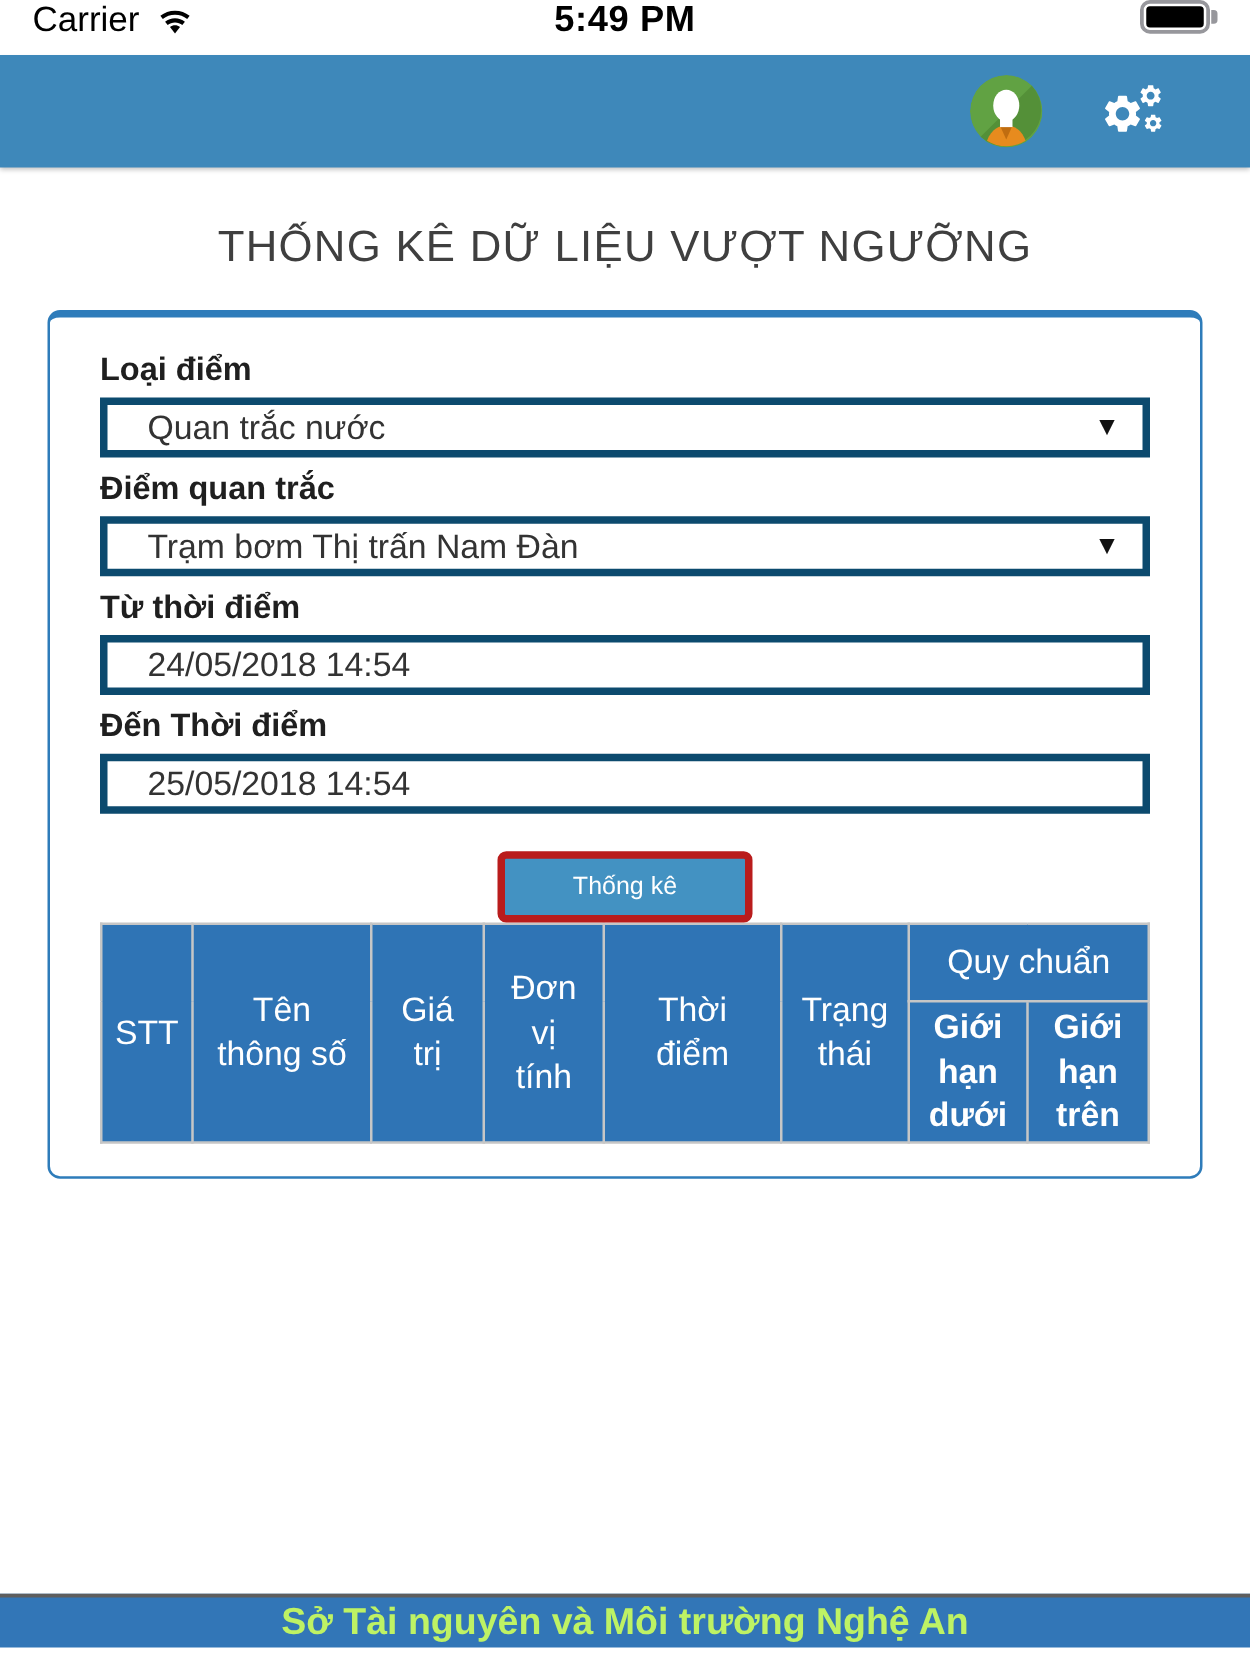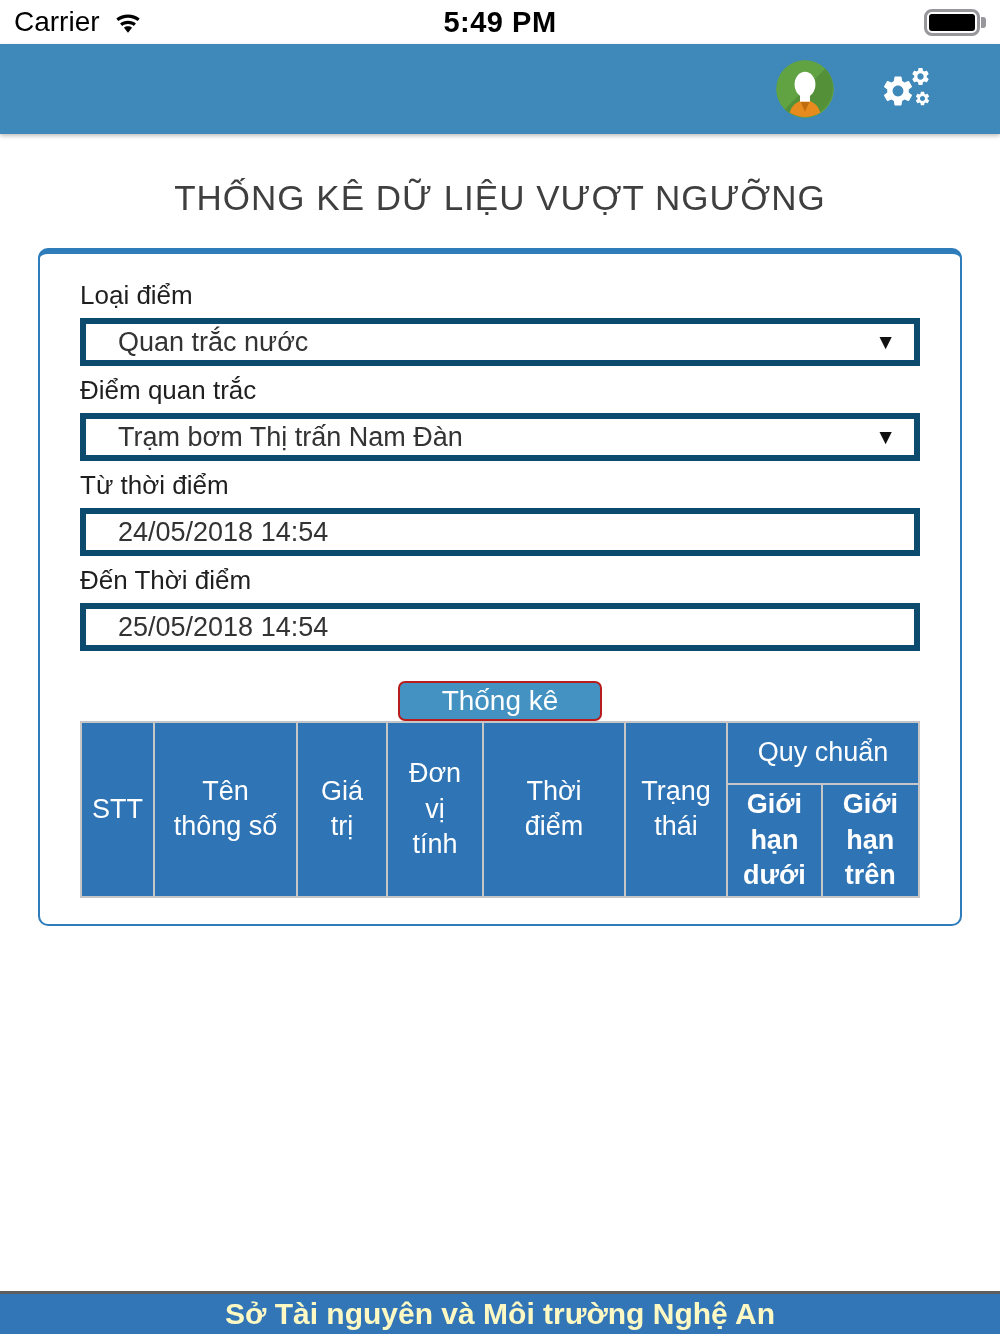--- a/index.html
+++ b/index.html
@@ -7,22 +7,22 @@
   body {
     font-family:"Liberation Sans", sans-serif;
     background:#ffffff;
     position:relative;
     overflow:hidden;
   }
 
   
   .statusbar {
     height:44px; background:#ffffff;
-    display:flex; align-items:center;
-    padding:0 14px; font-size:28px; color:#000;
+    display:flex; align-items:flex-start;
+    padding:0 26px; font-size:28px; color:#000;
   }
   .sb-left { flex:1; display:flex; align-items:center; gap:12px; }
   .sb-center { flex:1; text-align:center; font-weight:700; font-size:29px; letter-spacing:.5px; }
   .sb-right { flex:1; display:flex; justify-content:flex-end; align-items:center; }
   .wifi-svg { width:32px; height:26px; margin-top:2px; }
   .battery-wrap { display:flex; align-items:center; }
   .battery { width:56px; height:27px; border:3px solid #97979c; border-radius:8px; padding:2px; }
   .battery-fill { width:100%; height:100%; background:#000; border-radius:3px; }
   .battery-nub { width:5px; height:11px; background:#97979c; border-radius:0 3px 3px 0; margin-left:1px; }
 
@@ -53,62 +53,62 @@
 
   
   .panel {
     margin:30px 38px 0;
     background:#fff;
     border:2px solid #2e7cba;
     border-top-width:6px;
     border-radius:10px;
     padding:26px 40px 26px;
   }
-  .form-label { font-size:26px; font-weight:400; color:#1f1f1f; margin-bottom:7px; }
+  .form-label { font-size:26px; font-weight:700; color:#1f1f1f; margin-bottom:7px; }
   .control {
     height:48px; border:6px solid #0c4a6e; background:#fff;
     display:flex; align-items:center;
     padding:0 50px 0 32px;
     font-size:27px; color:#333;
     position:relative; margin-bottom:9px;
     cursor:pointer;
   }
   .control .arrow { position:absolute; right:18px; top:50%; transform:translateY(-50%); font-size:21px; color:#111; }
 
   .btn-row { display:flex; justify-content:center; margin-top:30px; }
   .btn-primary {
-    width:204px; height:40px;
+    width:204px; height:57px;
     background:#4392c2; color:#fff;
-    font-size:28px; font-family:inherit;
-    border:2px solid #b91c1c; border-radius:7px;
+    font-size:20px; font-family:inherit;
+    border:6px solid #b91c1c; border-radius:7px;
     display:flex; align-items:center; justify-content:center;
     cursor:pointer;
   }
 
   
   .results-table { width:100%; border-collapse:collapse; table-layout:fixed; }
   .results-table th {
     background:#2f74b5; color:#ffffff;
     font-weight:400; font-size:27px;
     border:2px solid #c6c6c6;
     text-align:center; vertical-align:middle;
     white-space:pre-line; line-height:1.32;
     padding:2px;
   }
   .row-top .th-qc { height:62px; }
   .row-sub th { height:104px;font-weight:bold; }
 
   
   .footer {
-    position:absolute; left:0; right:0; bottom:0;
+    position:absolute; left:0; right:0; bottom:16px;
     height:43px;
     background:#3276b7;
     border-top:3px solid #5e5e5e;
     display:flex; align-items:center; justify-content:center;
-    color:#fef9c3; font-weight:700; font-size:30px;
+    color:#bef264; font-weight:700; font-size:30px;
   }
 </style>
 </head>
 <body>
 
 <div class="statusbar">
   <div class="sb-left">
     <span>Carrier</span>
     <svg class="wifi-svg" viewBox="0 0 24 20">
       <path fill="#000" d="M12 17.5 15.1 13.6C14.2 12.9 13.15 12.5 12 12.5 10.85 12.5 9.8 12.9 8.9 13.6Z"></path>

